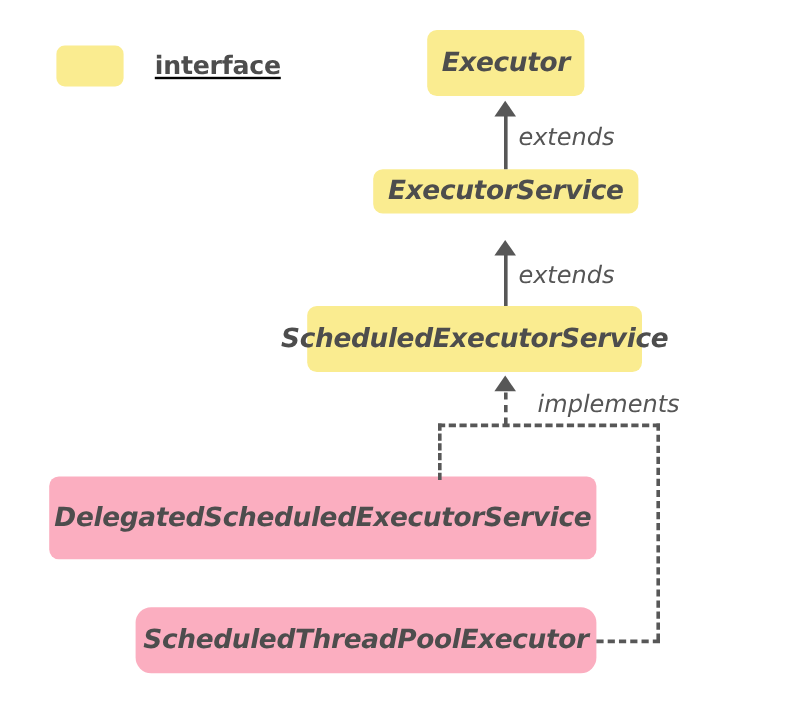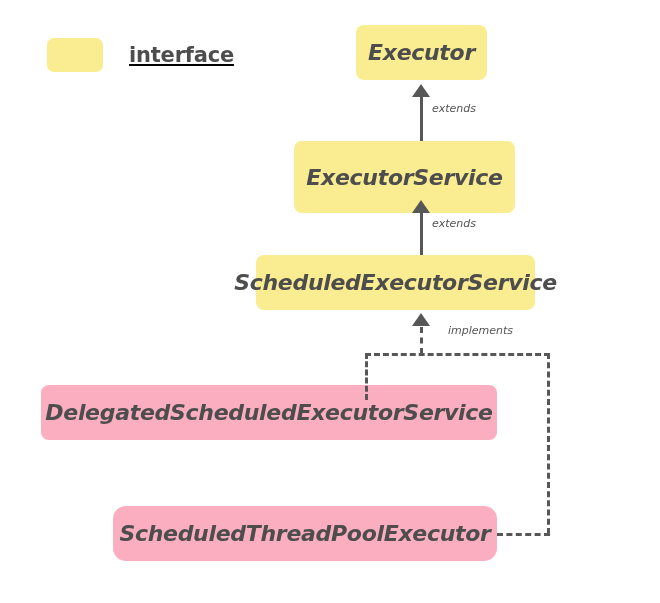--- a/index.html
+++ b/index.html
@@ -76,50 +76,50 @@
     position: absolute;
     width: 0;
     height: 0;
     border-left: 9px solid transparent;
     border-right: 9px solid transparent;
     border-bottom: 13px solid #575757;
   }
 
   .edge-label {
     position: absolute;
-    font-size: 11px;
+    font-size: 20px;
     font-style: italic;
     color: #555555;
     white-space: nowrap;
   }
 </style>
 </head>
 <body>
 
 <div id="canvas">
 
   <div class="legend-row" style="left:47px; top:38px;text-decoration:underline;">
     <div class="legend-swatch" style="background:#faec90;"></div>
     <div class="legend-label">interface</div>
   </div>
 
 
   <div class="node iface" style="left:356px; top:25px; width:131px; height:55px;">
     <span>Executor</span>
   </div>
 
-  <div class="node iface" style="left:294px; top:141px; width:221px; height:72px;">
+  <div class="node iface" style="left:311px; top:141px; width:221px; height:37px;">
     <span>ExecutorService</span>
   </div>
 
   <div class="node iface" style="left:256px; top:255px; width:279px; height:55px;">
     <span>ScheduledExecutorService</span>
   </div>
 
-  <div class="node cls" style="left:41px; top:385px; width:456px; height:55px;">
+  <div class="node cls" style="left:41px; top:397px; width:456px; height:69px;">
     <span>DelegatedScheduledExecutorService</span>
   </div>
 
   <div class="node cls" style="left:113px; top:506px; width:384px; height:55px;border-radius:13px;">
     <span>ScheduledThreadPoolExecutor</span>
   </div>
 
   <div class="edge edge-v" style="left:420px; top:96px; height:45px;"></div>
   <div class="arrowhead" style="left:412px; top:84px;"></div>
   <div class="edge-label" style="left:432px; top:102px;">extends</div>

